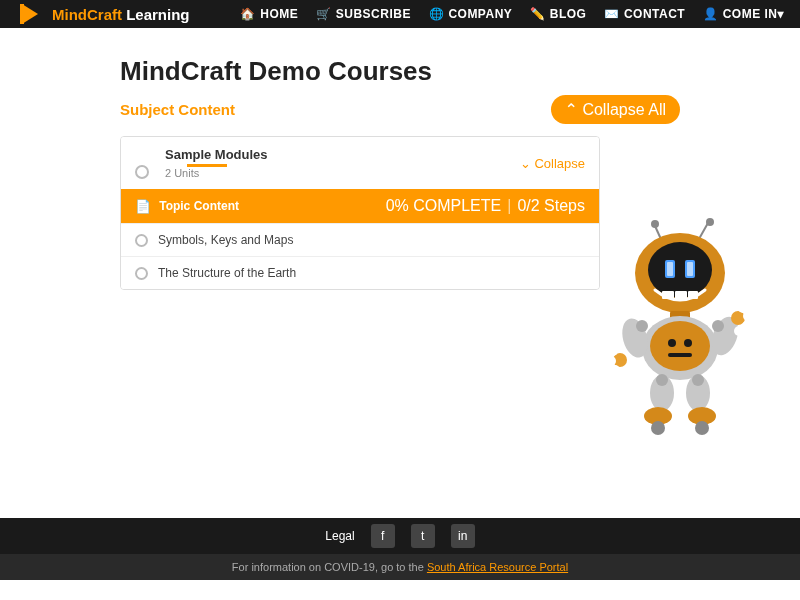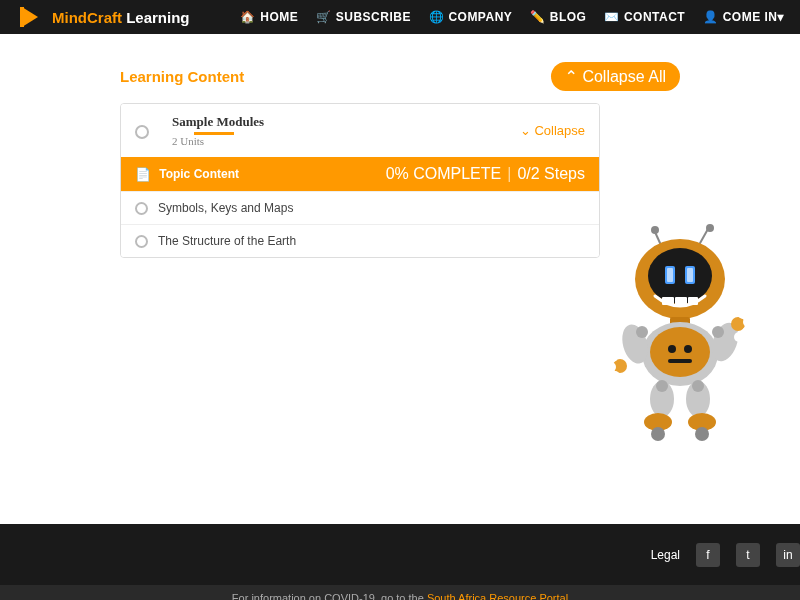--- a/index.html
+++ b/index.html
@@ -1,21 +1,21 @@
 <!DOCTYPE html>
 <html><head>
   <meta charset="utf-8">
   <style>
     * { margin: 0; padding: 0; box-sizing: border-box; }
     body { font-family: Arial, sans-serif; background: #fff; width: 800px; height: 600px; overflow: hidden; position: relative; }
 
     
     .header {
       background: #1a1a1a;
-      height: 34px;
+      height: 28px;
       display: flex;
       align-items: center;
       justify-content: space-between;
       padding: 0 16px;
     }
     .logo-area {
       display: flex;
       align-items: center;
       gap: 8px;
     }
@@ -98,23 +98,22 @@
     }
     .module-header {
       display: flex;
       justify-content: space-between;
       align-items: center;
       padding: 10px 14px;
       background: #fff;
     }
     .module-left {
       display: flex;
-      align-items: center;
-      gap: 23px;
-      font-family: Liberation Serif, serif;
+      align-items: flex-end;
+      gap: 16px;
     }
     .module-radio {
       width: 14px;
       height: 14px;
       border-radius: 50%;
       border: 2px solid #bbb;
       margin-top: 2px;
       flex-shrink: 0;
     }
     .module-title-area {}
@@ -192,24 +191,24 @@
       position: absolute;
       right: 20px;
       bottom: 60px;
       width: 200px;
       height: 240px;
     }
 
     
     .footer-main {
       background: #1a1a1a;
-      height: 61px;
-      display: flex;
-      align-items: center;
-      justify-content: flex-end;
+      height: 36px;
+      display: flex;
+      align-items: center;
+      justify-content: center;
       gap: 16px;
     }
     .footer-legal {
       color: #fff;
       font-size: 12px;
     }
     .social-icon {
       width: 24px;
       height: 24px;
       background: #444;
@@ -280,23 +279,24 @@
       <span>CONTACT</span>
     </div>
     <div class="nav-item">
       <span class="nav-icon">👤</span>
       <span>COME IN▾</span>
     </div>
   </nav>
 </header>
 
 <main class="main-content">
+  <h1 class="page-title">MindCraft Demo Courses</h1>
 
   <div class="subject-header">
-    <span class="subject-title">Learning Content</span>
+    <span class="subject-title">Subject Content</span>
     <button class="collapse-all-btn">⌃ Collapse All</button>
   </div>
 
   <div class="course-block">
 
     <div class="module-header">
       <div class="module-left">
         <div class="module-radio"></div>
         <div class="module-title-area">
           <div class="module-name">Sample Modules</div>

